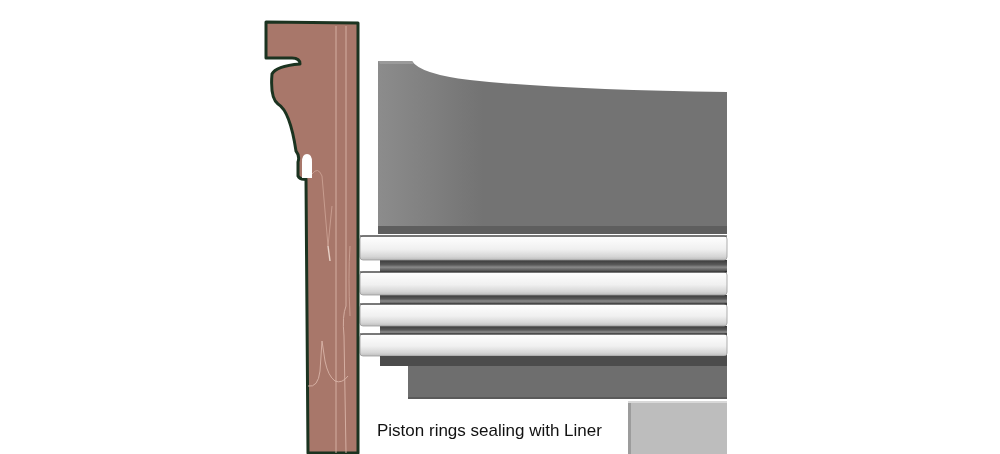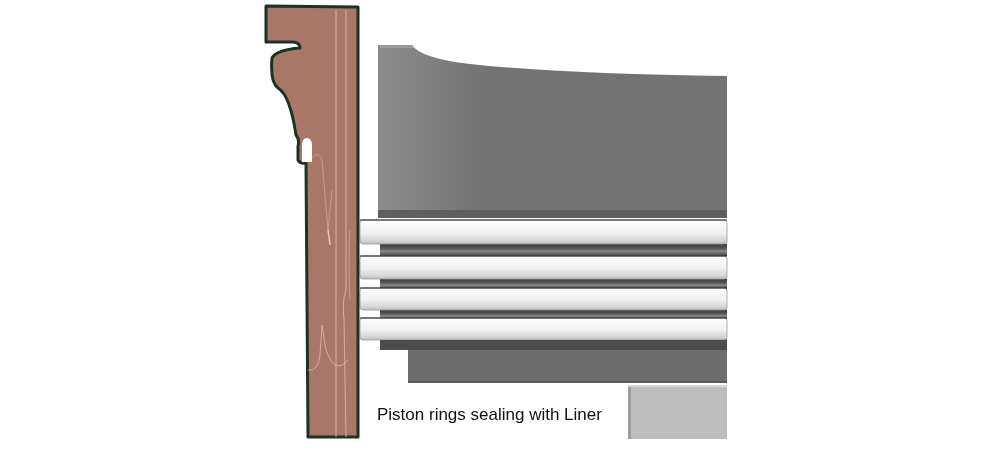--- a/index.html
+++ b/index.html
@@ -1,18 +1,18 @@
 <!DOCTYPE html>
 <html><head>
   <meta charset="utf-8">
   <style>
     html, body { margin: 0; padding: 0; background: #ffffff; }
     body { width: 1000px; height: 454px; position: relative; overflow: hidden;
            font-family: "Liberation Sans", sans-serif; }
-    .stage { position: absolute; left: 0; top: 0; width: 1000px; height: 398px; }
+    .stage { position: absolute; left: 0; top: 16px; width: 1000px; height: 398px; }
     svg { position: absolute; left: 0; top: 0; }
     .caption { position: absolute; left: 377px; top: 405px; font-size: 17px; color: #111111;
                white-space: nowrap; }
   </style>
 </head>
 <body>
 
 <div class="stage">
   <svg width="1000" height="454" viewBox="0 0 1000 454">
     <defs>

